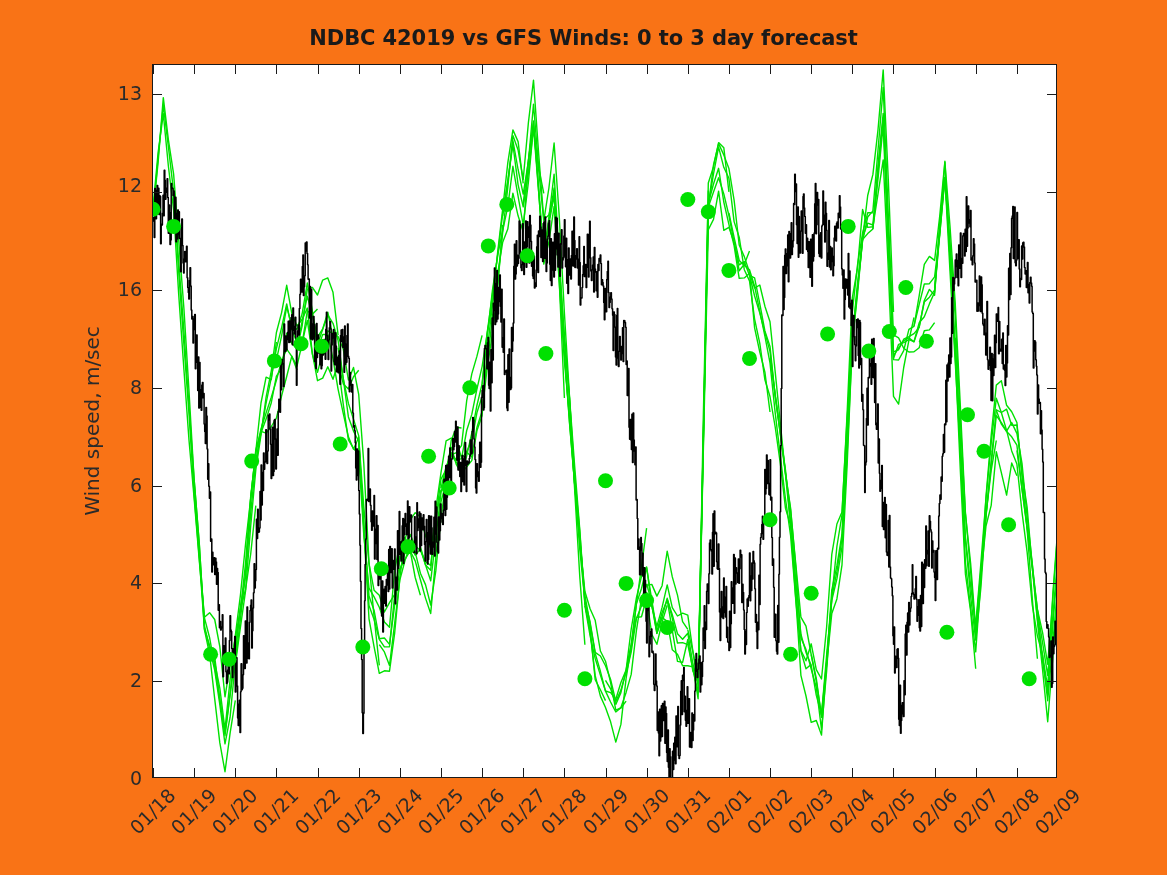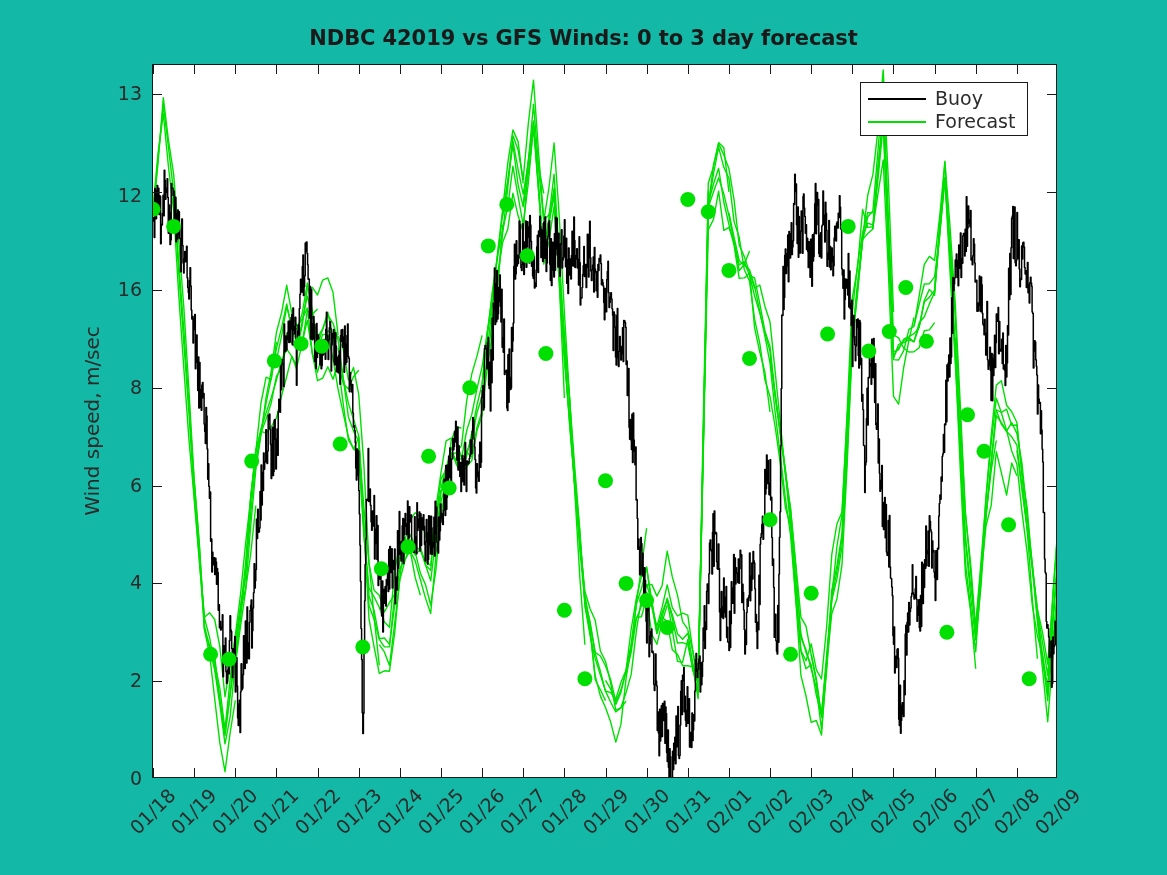--- a/index.html
+++ b/index.html
@@ -10,21 +10,21 @@
   body {
     width: 1167px;
     height: 875px;
     font-family: "DejaVu Sans", sans-serif;
     overflow: hidden;
   }
   #figure {
     position: relative;
     width: 1167px;
     height: 875px;
-    background: #14b8a6;
+    background: #f97316;
   }
   #chart-title {
     position: absolute;
     left: 0;
     top: 26px;
     width: 1167px;
     text-align: center;
     font-size: 21px;
     font-weight: bold;
     color: #1a1a1a;
@@ -160,21 +160,21 @@
 
   <div id="ylabel">Wind speed, m/sec</div>
 
   <div id="ytick-labels">
       <div class="ytick-label" style="top: 714px;">0</div>
       <div class="ytick-label" style="top: 616.192px;">2</div>
       <div class="ytick-label" style="top: 518.384px;">4</div>
       <div class="ytick-label" style="top: 420.575px;">6</div>
       <div class="ytick-label" style="top: 322.767px;">8</div>
       <div class="ytick-label" style="top: 224.959px;">16</div>
-      <div class="ytick-label" style="top: 131px;">12</div>
+      <div class="ytick-label" style="top: 121px;">12</div>
       <div class="ytick-label" style="top: 29.3425px;">13</div>
     </div>
 
   <div id="plot-area">
     <svg id="plot-svg" width="905" height="714" viewBox="0 0 905 714" xmlns="http://www.w3.org/2000/svg">
       <g id="forecast-group">
           <path d="M0.0 148.1L5.1 97.4L10.3 32.6L15.4 74.8L20.6 108.8L25.7 175.1L30.9 243.3L36.0 326.0L41.1 414.4L46.3 478.5L51.4 564.7L56.6 589.0L61.7 633.8L66.8 677.7L72.0 706.7L77.1 668.2L82.3 635.4" fill="none" stroke="#00e000" stroke-width="1.4" stroke-linejoin="round"></path>
           <path d="M0.0 142.2L5.1 87.5L10.3 48.8L15.4 101.2L20.6 145.0L25.7 229.4L30.9 304.2L36.0 375.1L41.1 433.0L46.3 496.0L51.4 552.3L56.6 547.7L61.7 554.5L66.8 581.5L72.0 631.8L77.1 600.0L82.3 573.4L87.4 544.2L92.6 524.2L97.7 489.0L102.8 440.6" fill="none" stroke="#00e000" stroke-width="1.4" stroke-linejoin="round"></path>
           <path d="M0.0 149.0L5.1 92.8L10.3 40.0L15.4 81.9L20.6 126.7L25.7 196.8L30.9 265.8L36.0 341.3L41.1 413.9L46.3 479.5L51.4 560.3L56.6 583.5L61.7 605.2L66.8 639.3L72.0 678.8L77.1 652.2L82.3 596.8L87.4 554.3L92.6 507.9L97.7 433.6L102.8 386.2L108.0 338.0L113.1 312.2L118.3 314.6L123.4 277.0" fill="none" stroke="#00e000" stroke-width="1.4" stroke-linejoin="round"></path>
           <path d="M20.6 129.2L25.7 207.0L30.9 279.4L36.0 348.9L41.1 429.8L46.3 492.9L51.4 563.8L56.6 580.3L61.7 597.7L66.8 623.1L72.0 664.5L77.1 614.6L82.3 570.6L87.4 530.4L92.6 478.5L97.7 433.6L102.8 384.9L108.0 366.3L113.1 368.2L118.3 361.5L123.4 353.1L128.6 330.9L133.7 311.5L138.8 291.2L144.0 304.9" fill="none" stroke="#00e000" stroke-width="1.4" stroke-linejoin="round"></path>
@@ -354,24 +354,14 @@
       <div class="xtick-label" style="left: 629.045px;">02/02</div>
       <div class="xtick-label" style="left: 670.182px;">02/03</div>
       <div class="xtick-label" style="left: 711.318px;">02/04</div>
       <div class="xtick-label" style="left: 752.455px;">02/05</div>
       <div class="xtick-label" style="left: 793.591px;">02/06</div>
       <div class="xtick-label" style="left: 834.727px;">02/07</div>
       <div class="xtick-label" style="left: 875.864px;">02/08</div>
       <div class="xtick-label" style="left: 917px;">02/09</div>
     </div>
 
-  <div id="legend">
-    <div class="legend-row">
-      <span class="legend-swatch buoy"></span>
-      <span class="legend-text">Buoy</span>
-    </div>
-    <div class="legend-row">
-      <span class="legend-swatch forecast"></span>
-      <span class="legend-text">Forecast</span>
-    </div>
-  </div>
 
 </div>
 
 </body></html>

